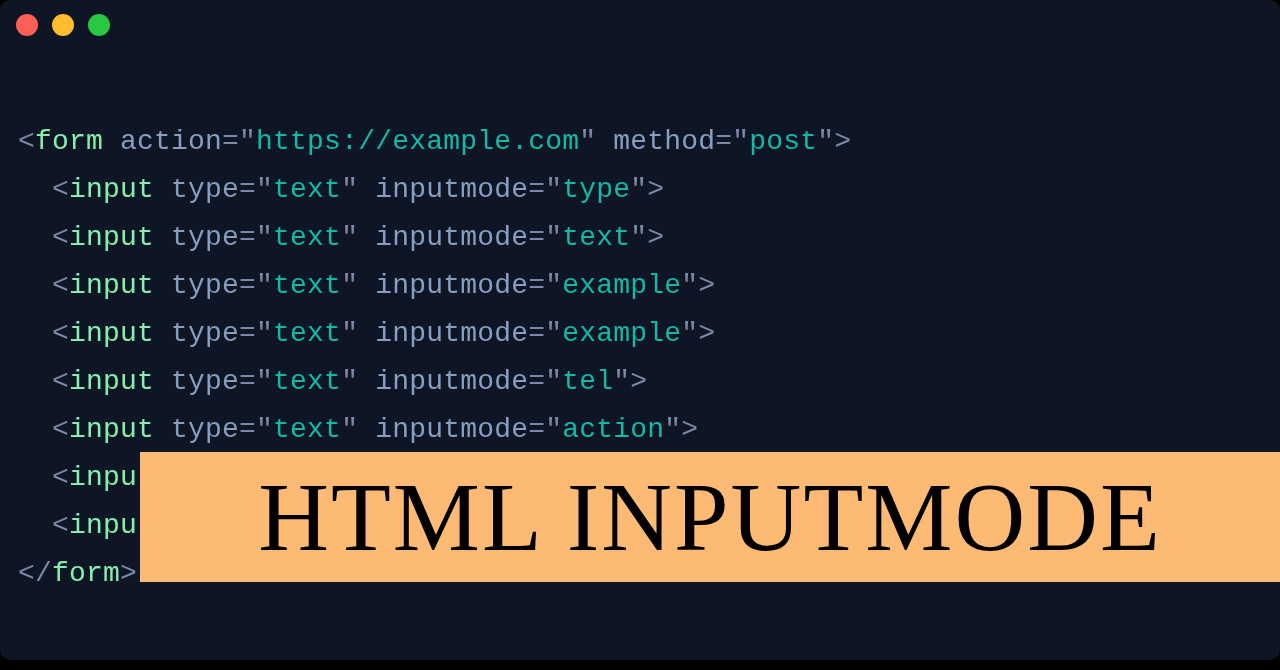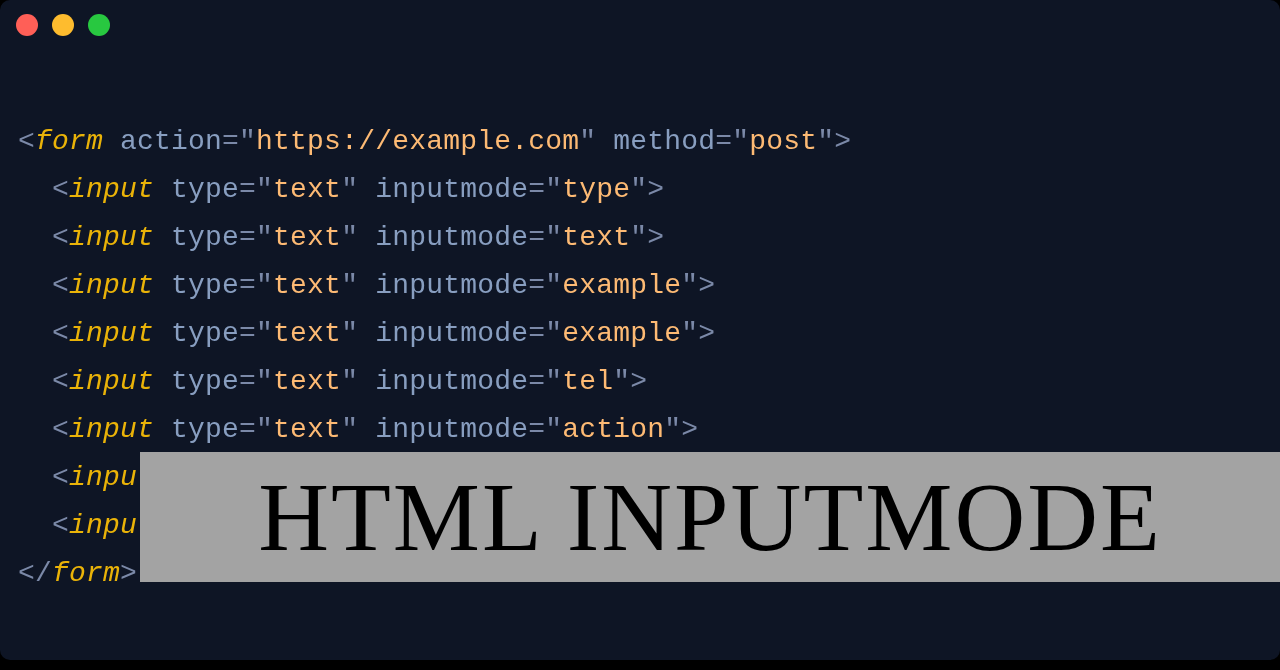--- a/index.html
+++ b/index.html
@@ -34,31 +34,31 @@
   .code {
     position: absolute;
     left: 18px;
     top: 118px;
     font-size: 28px;
     line-height: 48px;
     white-space: pre;
     letter-spacing: 0.2px;
   }
   .p  { color: #7b89a8; } 
-  .t  { color: #eab308; font-style: italic; } 
+  .t  { color: #86efac; } 
   .a  { color: #889ec0; margin-top: 28px; } 
-  .s  { color: #fdba74; } 
+  .s  { color: #14b8a6; } 
 
   .overlay {
     position: absolute;
     left: 140px;
     top: 452px;
     width: 1140px;
     height: 130px;
-    background: #a3a3a3;
+    background: #fdba74;
     display: flex;
     align-items: center;
     justify-content: center;
   }
   .overlay-text {
     font-family: Georgia, "Times New Roman", Times, serif;
     font-size: 98px;
     letter-spacing: 2px;
     color: #000;
     white-space: nowrap;

